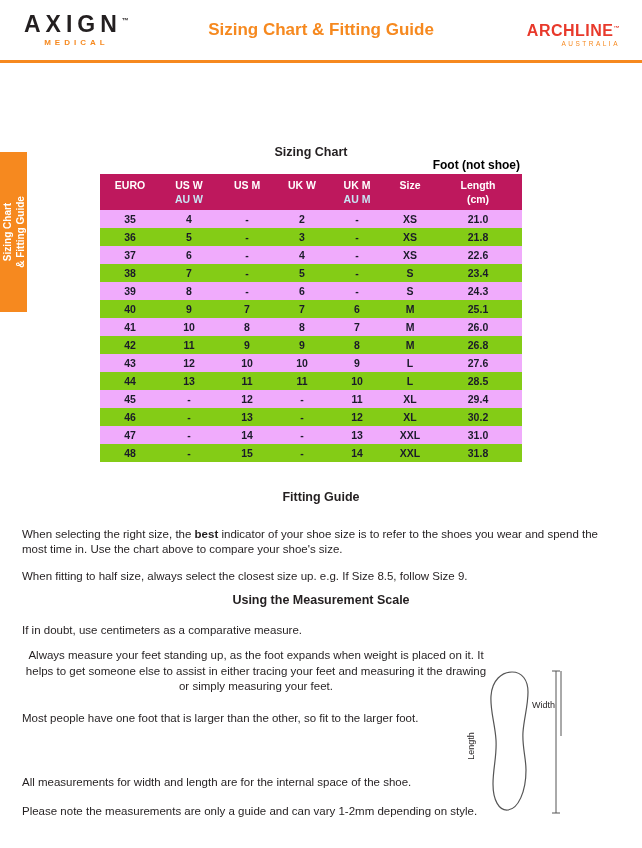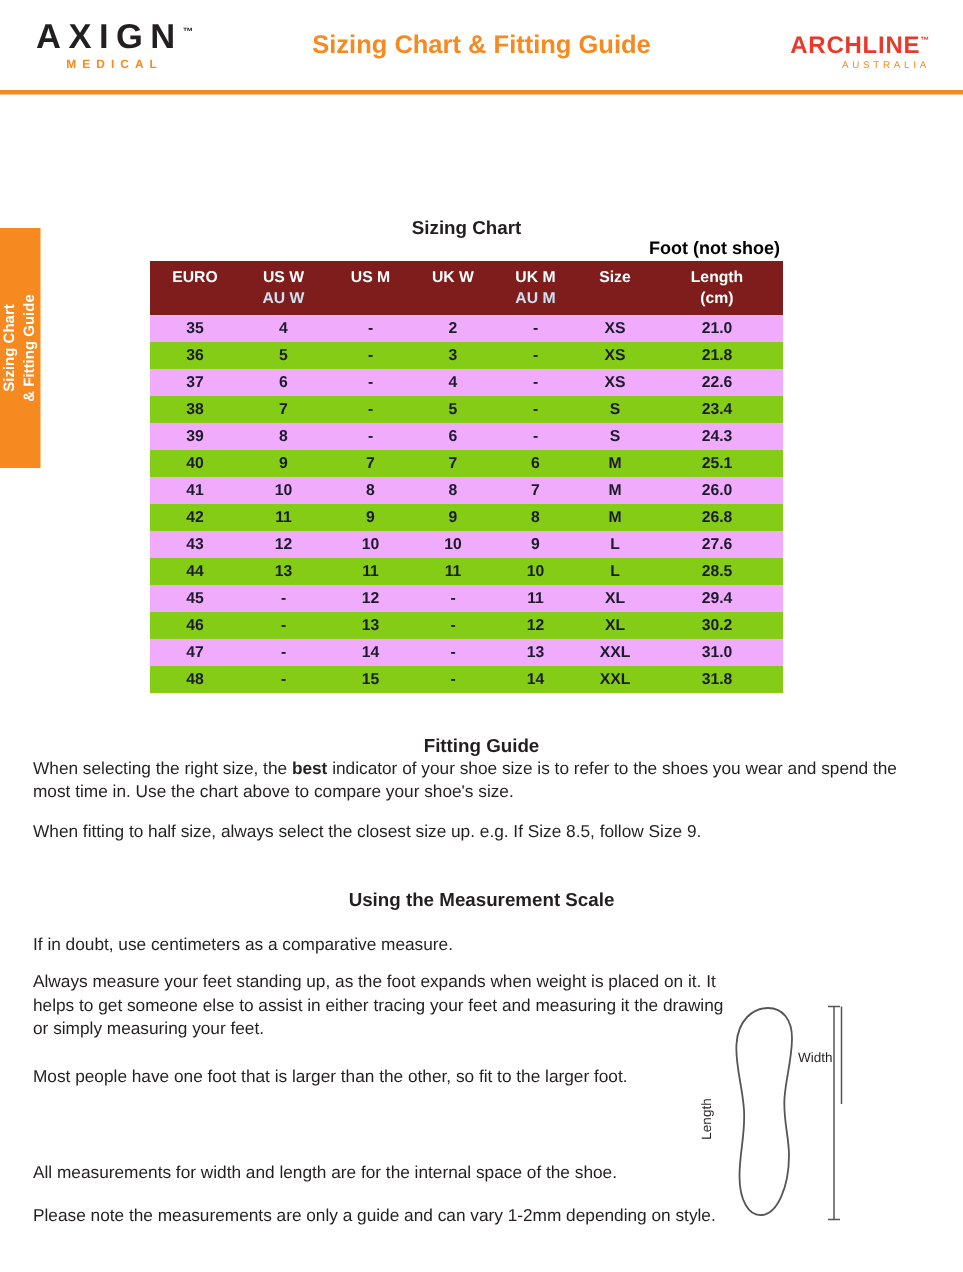--- a/index.html
+++ b/index.html
@@ -41,41 +41,41 @@
     color: #ffffff; font-weight: bold; font-size: 10px; line-height: 1.25;
     white-space: nowrap;
   }
 
   
   .chart-section { position: absolute; left: 100px; top: 145px; width: 422px; }
   .chart-title { text-align: center; font-weight: bold; font-size: 12.5px; color: #231f20; }
   .foot-note { position: absolute; right: 2px; top: 13px; font-weight: bold; font-size: 12px; color: #000000; }
   table.sizing { border-collapse: collapse; width: 422px; margin-top: 15px; table-layout: fixed; }
   table.sizing th {
-    background: #7f1d1d; color: #ffffff; font-size: 10.5px; font-weight: bold;
+    background: #be185d; color: #ffffff; font-size: 10.5px; font-weight: bold;
     padding: 5px 2px 4px 2px; vertical-align: top; text-align: center;
   }
   table.sizing th .l2 { display: block; min-height: 13px; margin-top: 2px; font-weight: bold; }
   table.sizing th .l2.dim { color: #c9e4f4; }
   table.sizing td {
     text-align: center; font-size: 10.5px; font-weight: bold; color: #1b1b2a;
     padding: 3px 2px;
   }
   table.sizing tr.odd td  { background: #f0abfc; }
   table.sizing tr.even td { background: #84cc16; }
 
   
   .fitting { position: absolute; left: 22px; top: 489px; width: 598px; font-size: 11.5px; line-height: 1.35; }
-  .section-title { text-align: center; font-weight: bold; font-size: 12.5px; margin-bottom: 0; color: #231f20; }
+  .section-title { text-align: center; font-weight: bold; font-size: 12.5px; margin-bottom: 21px; color: #231f20; }
   .fitting p { margin-bottom: 11px; }
 
   .measurement { position: absolute; left: 22px; top: 592px; width: 598px; font-size: 11.5px; line-height: 1.35; }
   .measurement .section-title { margin-bottom: 14px; }
   .m-p1 { margin-bottom: 10px; }
-  .m-p2 { width: 468px; margin-bottom: 16px; }
+  .m-p2 { width: 468px; margin-bottom: 16px; text-align: center; }
   .m-p3 { width: 452px; margin-bottom: 49px; }
   .m-p4 { width: 460px; margin-bottom: 13px; }
   .m-p5 { width: 520px; }
 
   
   .foot-diagram { position: absolute; right: 52px; top: 74px; width: 104px; height: 152px; }
   .foot-diagram svg { display: block; }
 </style>
 </head>
 <body>

